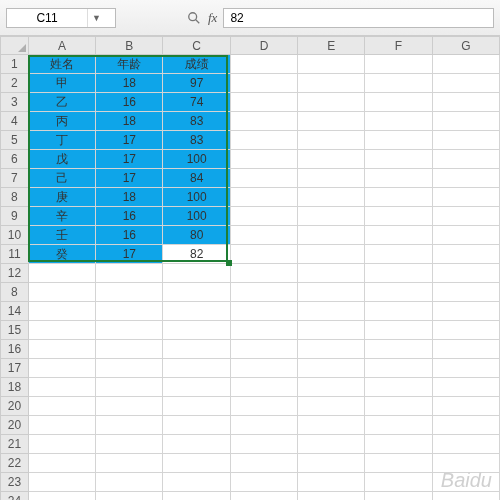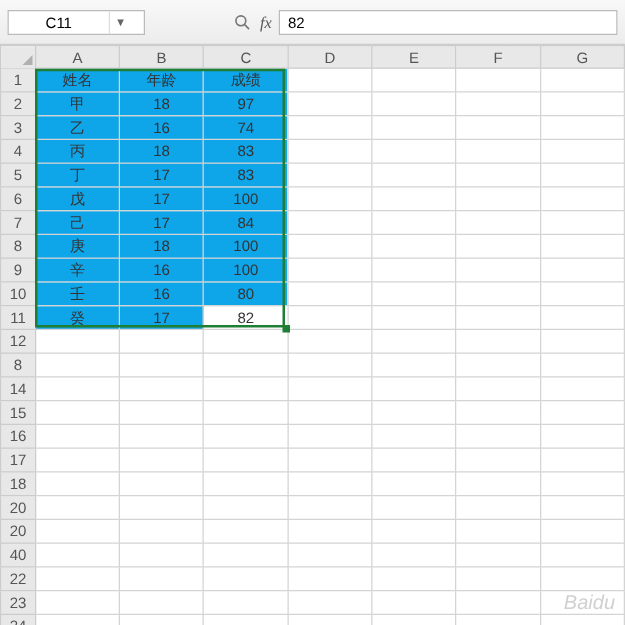--- a/index.html
+++ b/index.html
@@ -137,21 +137,21 @@
     position: absolute;
     width: 6px; height: 6px;
     background: #1e7e34;
     pointer-events: none;
   }
   .watermark {
     position: absolute;
     right: 8px;
     bottom: 8px;
     color: #d0d0d0;
-    font-size: 16px;
+    font-size: 20px;
     font-style: italic;
     pointer-events: none;
   }
 </style>
 </head>
 <body>
 
 <div class="toolbar">
   <div class="name-box">
     <input value="C11" style="">
@@ -419,21 +419,21 @@
           <td class="cell"></td>
           <td class="cell"></td>
           <td class="cell"></td>
           <td class="cell"></td>
           <td class="cell"></td>
           <td class="cell"></td>
         </tr>
       </tbody>
       <tbody>
         <tr>
-          <th class="rowh">40</th>
+          <th class="rowh">21</th>
           <td class="cell"></td>
           <td class="cell"></td>
           <td class="cell"></td>
           <td class="cell"></td>
           <td class="cell"></td>
           <td class="cell"></td>
           <td class="cell"></td>
         </tr>
       </tbody>
       <tbody>

